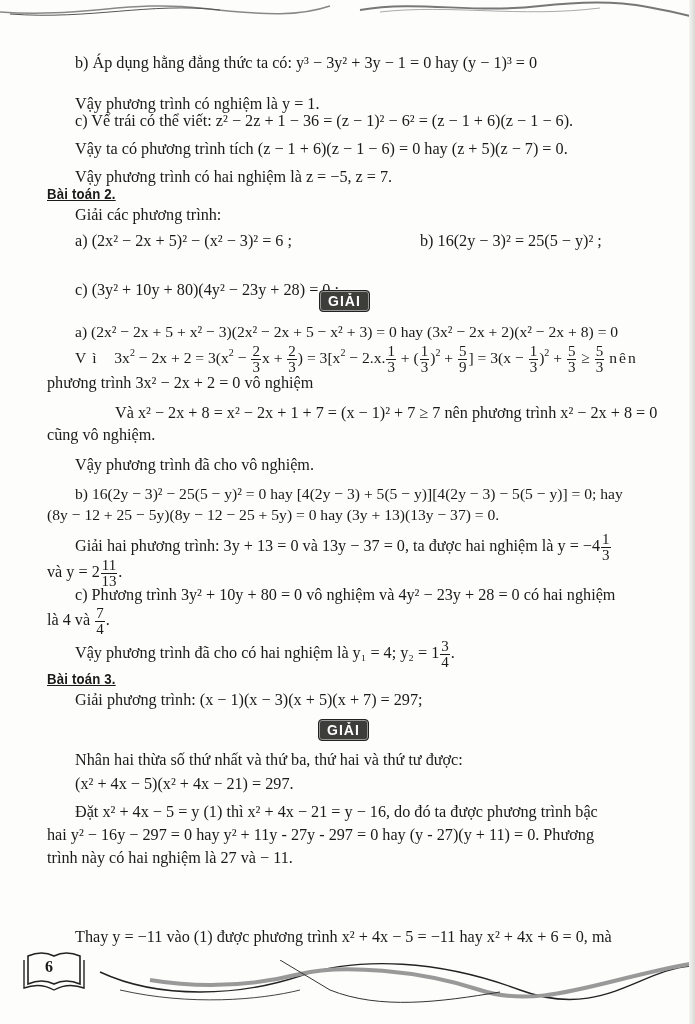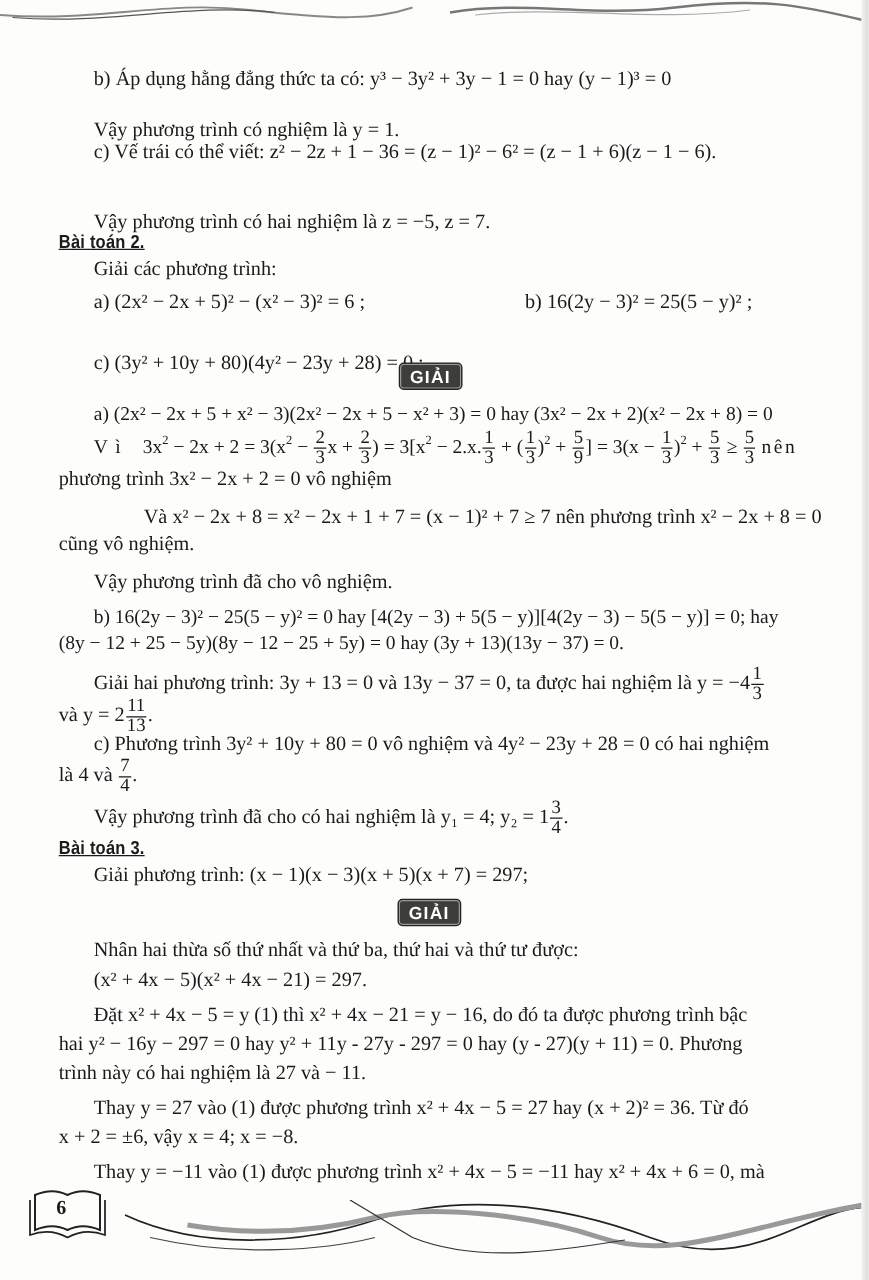--- a/index.html
+++ b/index.html
@@ -50,20 +50,26 @@
     <span> hay </span>
     <span class="math">(y − 1)³ = 0</span>
   </div>
   <div class="line" style="left:75px;top:82px;margin-top:12px;">
     <span>Vậy phương trình có nghiệm là </span>
     <span class="math">y = 1.</span>
   </div>
   <div class="line" style="left:75px;top:111px;">
     <span>c) Vế trái có thể viết: </span>
     <span class="math">z² − 2z + 1 − 36 = (z − 1)² − 6² = (z − 1 + 6)(z − 1 − 6).</span>
+  </div>
+  <div class="line" style="left:75px;top:139px;">
+    <span>Vậy ta có phương trình tích </span>
+    <span class="math">(z − 1 + 6)(z − 1 − 6) = 0</span>
+    <span> hay </span>
+    <span class="math">(z + 5)(z − 7) = 0.</span>
   </div>
   <div class="line" style="left:75px;top:167px;">
     <span>Vậy phương trình có hai nghiệm là </span>
     <span class="math">z = −5, z = 7.</span>
   </div>
 
   <div class="heading" style="left:47px;top:185px;">Bài toán 2.</div>
   <div class="line" style="left:75px;top:205px;">Giải các phương trình:</div>
   <div class="line" style="left:75px;top:231px;">
     <span>a)</span>
@@ -113,22 +119,20 @@
   <div class="heading" style="left:47px;top:670px;">Bài toán 3.</div>
   <div class="line" style="left:75px;top:690px;">Giải phương trình: (x − 1)(x − 3)(x + 5)(x + 7) = 297;</div>
 
   <div class="badge" style="left:318px;top:719px;">GIẢI</div>
 
   <div class="line" style="left:75px;top:750px;">Nhân hai thừa số thứ nhất và thứ ba, thứ hai và thứ tư được:</div>
   <div class="line" style="left:75px;top:774px;">(x² + 4x − 5)(x² + 4x − 21) = 297.</div>
   <div class="line" style="left:75px;top:802px;">Đặt  x² + 4x − 5 = y  (1)  thì  x² + 4x − 21 = y − 16,  do đó ta được phương trình bậc</div>
   <div class="line" style="left:47px;top:825px;">hai  y² − 16y − 297 = 0  hay  y² + 11y - 27y - 297 = 0  hay  (y - 27)(y + 11) = 0.  Phương</div>
   <div class="line" style="left:47px;top:848px;">trình này có hai nghiệm là 27 và − 11.</div>
-  <div class="line" style="left:75px;top:876px;">Thay  y = 27  vào (1) được phương trình  x² + 4x − 5 = 27  hay  (x + 2)² = 36.  Từ đó</div>
-  <div class="line" style="left:47px;top:899px;">x + 2 = ±6, vậy  x = 4; x = −8.</div>
   <div class="line" style="left:75px;top:927px;">Thay  y = −11  vào (1) được phương trình  x² + 4x − 5 = −11  hay  x² + 4x + 6 = 0, mà</div>
 
   <svg class="book" viewBox="0 0 68 44">
     <path d="M8 6 Q22 0 34 6 Q46 0 60 6 L60 34 Q46 28 34 34 Q22 28 8 34 Z" fill="none" stroke="#222" stroke-width="1.6"></path>
     <path d="M4 10 L4 38 Q20 32 34 40 Q48 32 64 38 L64 10" fill="none" stroke="#222" stroke-width="1.4"></path>
   </svg>
   <div class="pagenum">6</div>
 
   <svg class="deco-bottom" viewBox="0 0 695 60">
     <path d="M100 12 C 160 40 240 36 300 16 S 440 0 520 30 S 640 10 690 6" stroke="#222" stroke-width="1.4" fill="none"></path>

